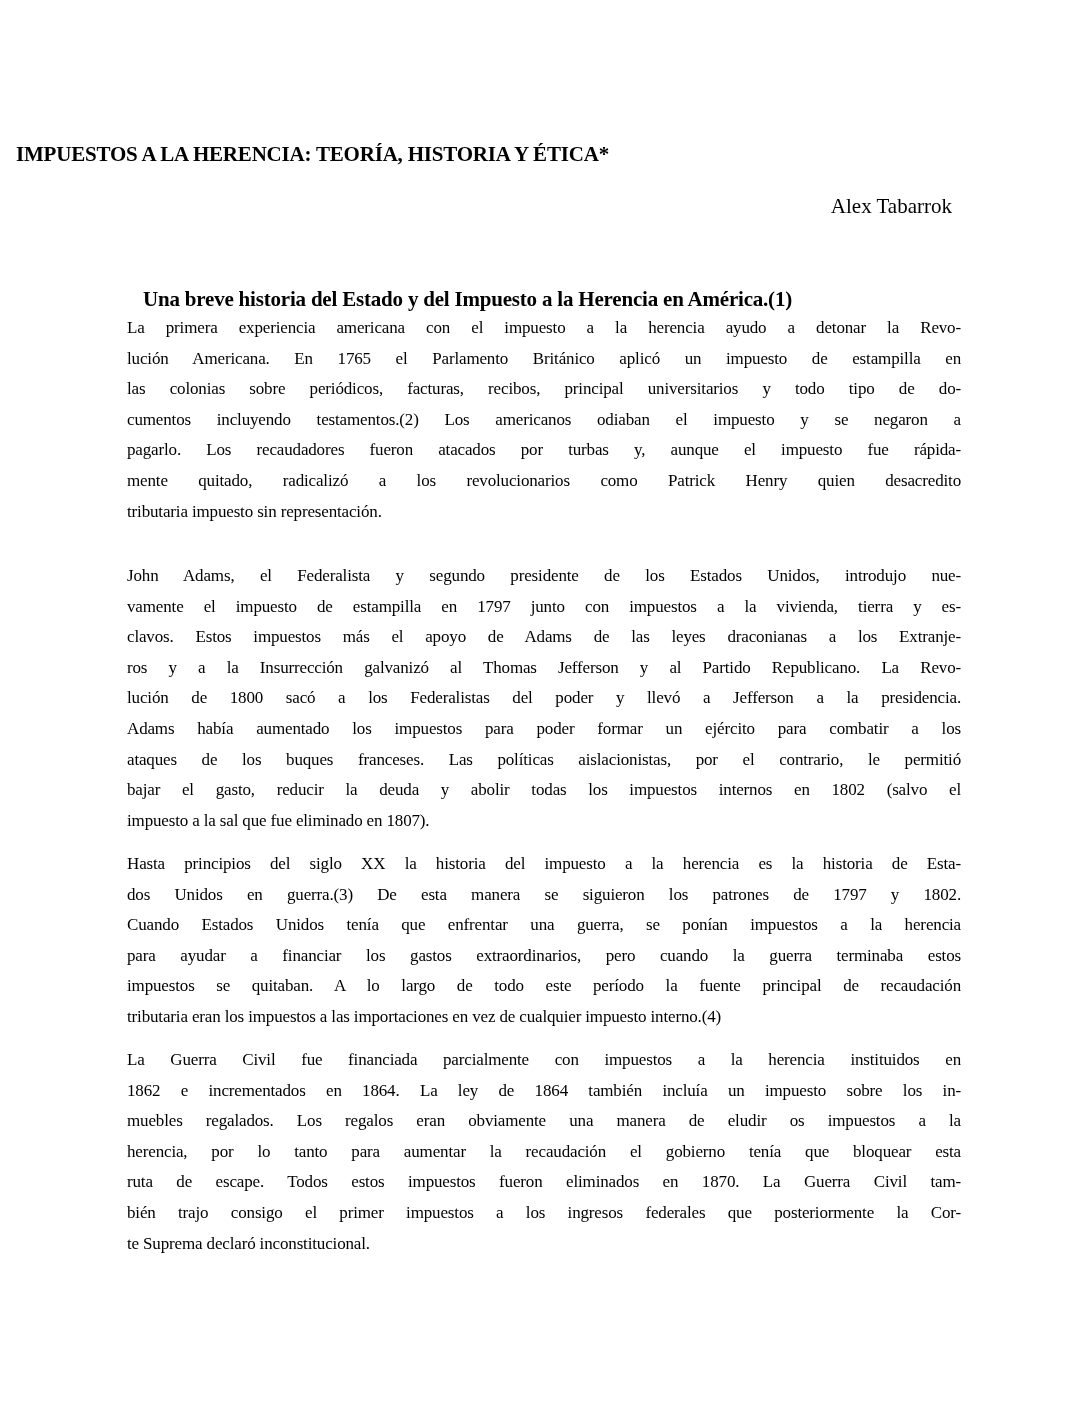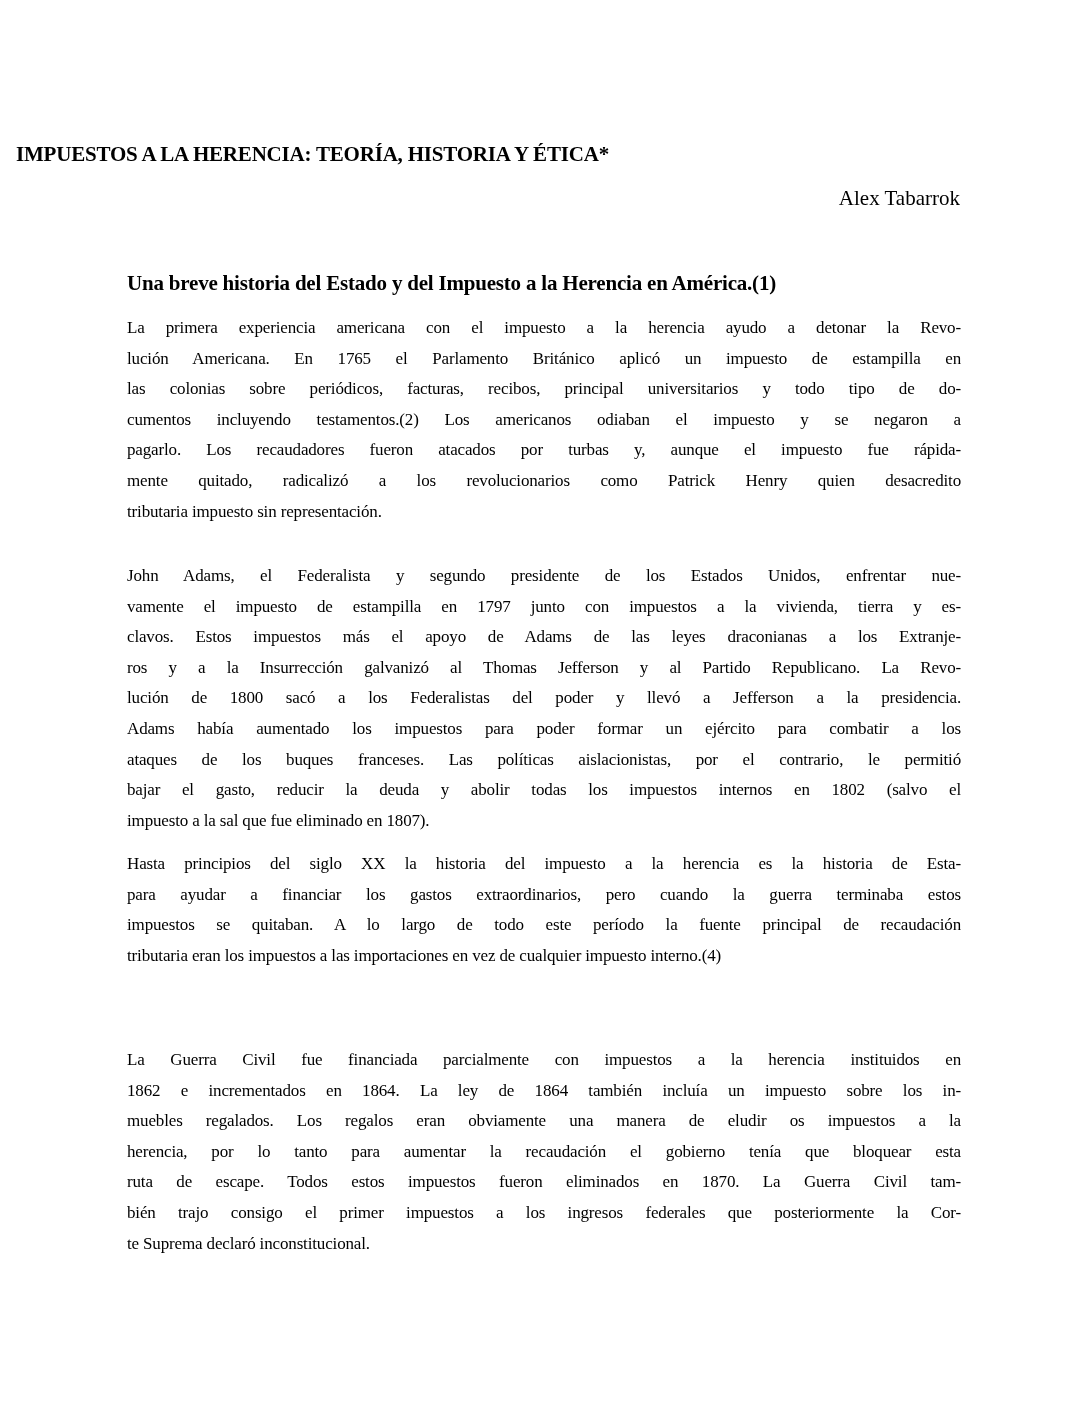--- a/index.html
+++ b/index.html
@@ -32,30 +32,30 @@
       font-size: 21px;
       letter-spacing: -0.2px;
       margin: 0;
       padding-left: 16px;
     }
     .author {
       position: absolute;
       top: 186px;
       right: 128px;
       font-size: 21px;
-      margin: 0;
+      margin: 8px;
     }
     .section-heading {
       position: absolute;
       top: 271px;
       left: 127px;
       font-weight: bold;
       font-size: 21px;
       letter-spacing: -0.2px;
-      margin: 0;
+      margin: 16px;
     }
     .para {
       position: absolute;
       left: 127px;
       width: 834px;
       margin: 0;
     }
     .line {
       display: block;
       height: 30.6px;
@@ -87,33 +87,35 @@
     <span class="line">La primera experiencia americana con el impuesto a la herencia ayudo a detonar la Revo-</span>
     <span class="line">lución Americana. En 1765 el Parlamento Británico aplicó un impuesto de estampilla en</span>
     <span class="line">las colonias sobre periódicos, facturas, recibos, principal universitarios y todo tipo de do-</span>
     <span class="line">cumentos incluyendo testamentos.(2) Los americanos odiaban el impuesto y se negaron a</span>
     <span class="line">pagarlo. Los recaudadores fueron atacados por turbas y, aunque el impuesto fue rápida-</span>
     <span class="line">mente quitado, radicalizó a los revolucionarios como Patrick Henry quien desacredito</span>
     <span class="line last">tributaria impuesto sin representación.</span>
   </div>
 
   <div class="para" id="p2">
-    <span class="line">John Adams, el Federalista y segundo presidente de los Estados Unidos, enfrentar nue-</span>
+    <span class="line">John Adams, el Federalista y segundo presidente de los Estados Unidos, introdujo nue-</span>
     <span class="line">vamente el impuesto de estampilla en 1797 junto con impuestos a la vivienda, tierra y es-</span>
     <span class="line">clavos. Estos impuestos más el apoyo de Adams de las leyes draconianas a los Extranje-</span>
     <span class="line">ros y a la Insurrección galvanizó al Thomas Jefferson y al Partido Republicano. La Revo-</span>
     <span class="line">lución de 1800 sacó a los Federalistas del poder y llevó a Jefferson a la presidencia.</span>
     <span class="line">Adams había aumentado los impuestos para poder formar un ejército para combatir a los</span>
     <span class="line">ataques de los buques franceses. Las políticas aislacionistas, por el contrario, le permitió</span>
     <span class="line">bajar el gasto, reducir la deuda y abolir todas los impuestos internos en 1802 (salvo el</span>
     <span class="line last">impuesto a la sal que fue eliminado en 1807).</span>
   </div>
 
   <div class="para" id="p3">
     <span class="line">Hasta principios del siglo XX la historia del impuesto a la herencia es la historia de Esta-</span>
+    <span class="line">dos Unidos en guerra.(3) De esta manera se siguieron los patrones de 1797 y 1802.</span>
+    <span class="line">Cuando Estados Unidos tenía que enfrentar una guerra, se ponían impuestos a la herencia</span>
     <span class="line">para ayudar a financiar los gastos extraordinarios, pero cuando la guerra terminaba estos</span>
     <span class="line">impuestos se quitaban. A lo largo de todo este período la fuente principal de recaudación</span>
     <span class="line last">tributaria eran los impuestos a las importaciones en vez de cualquier impuesto interno.(4)</span>
   </div>
 
   <div class="para" id="p4">
     <span class="line">La Guerra Civil fue financiada parcialmente con impuestos a la herencia instituidos en</span>
     <span class="line">1862 e incrementados en 1864. La ley de 1864 también incluía un impuesto sobre los in-</span>
     <span class="line">muebles regalados. Los regalos eran obviamente una manera de eludir os impuestos a la</span>
     <span class="line">herencia, por lo tanto para aumentar la recaudación el gobierno tenía que bloquear esta</span>

